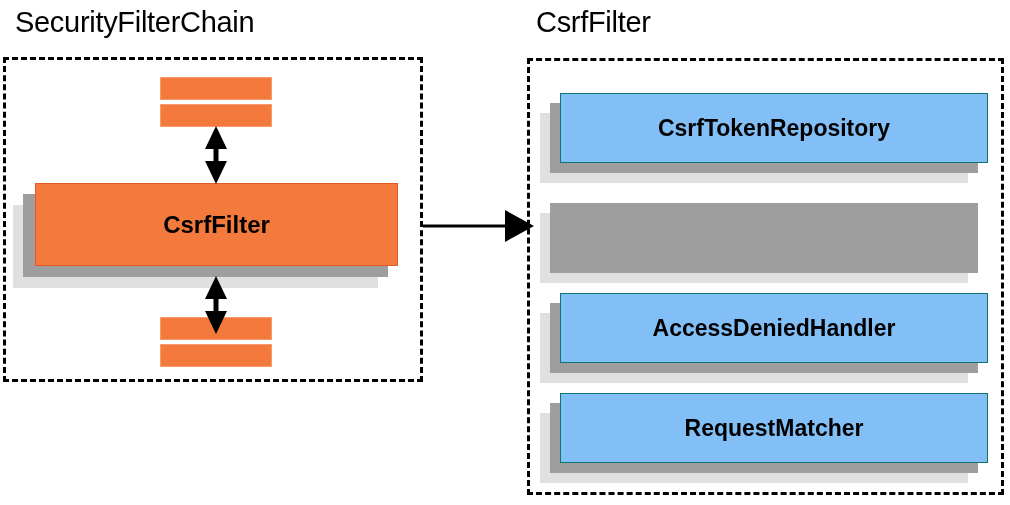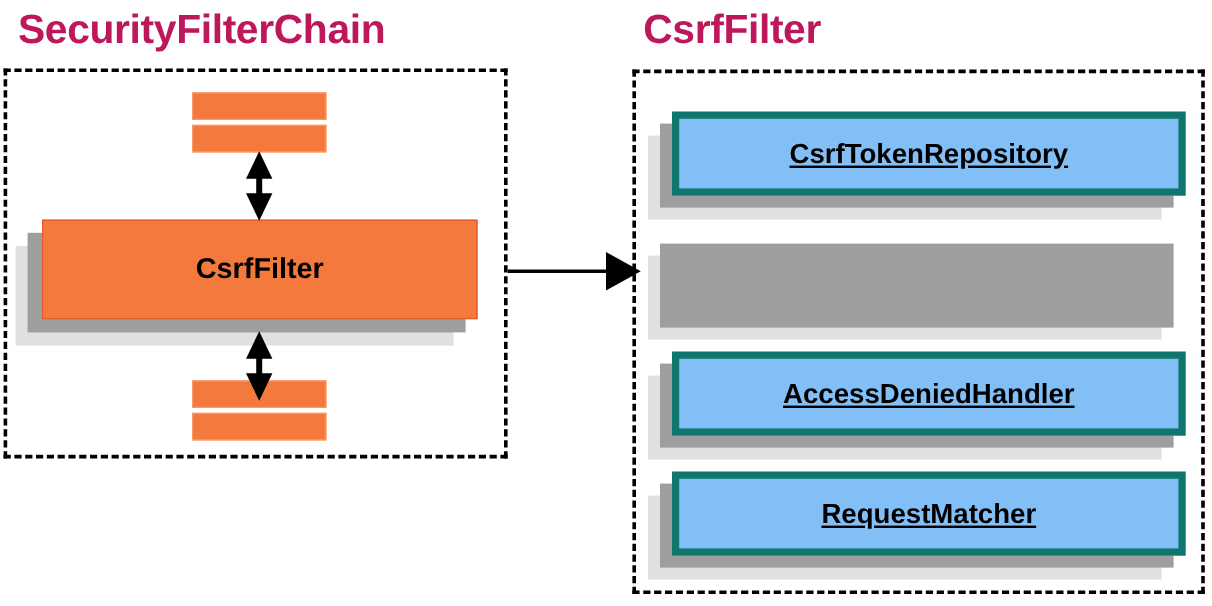--- a/index.html
+++ b/index.html
@@ -14,23 +14,23 @@
     position: relative;
     width: 1010px;
     height: 505px;
     background: #ffffff;
     overflow: hidden;
   }
 
   
   .panel-title {
     position: absolute;
-    font-size: 34px;
-    font-weight: bold;
-    color: #be185d;
+    font-size: 29px;
+    font-weight: normal;
+    color: #000000;
     letter-spacing: -0.3px;
     white-space: nowrap;
     line-height: 1;
   }
   #title-left  { left: 15px;  top: 8px; }
   #title-right { left: 536px; top: 8px; }
 
   
   .dashed-box {
     position: absolute;
@@ -90,23 +90,22 @@
   #stub-bottom-1 { left: 160px; top: 317px; width: 112px; height: 23px; }
   #stub-bottom-2 { left: 160px; top: 344px; width: 112px; height: 23px; }
 
   
   .node-blue { width: 448px; height: 90px; left: 540px; }
   .node-blue .shadow-far  { left: 0px;  top: 20px; width: 428px; height: 70px; }
   .node-blue .shadow-near { left: 10px; top: 10px; width: 428px; height: 70px; }
   .node-blue .face {
     left: 20px; top: 0px; width: 428px; height: 70px;
     background: #82BFF7;
-    border: 6px solid #0f766e;
+    border: 1px solid #0f766e;
     font-size: 23px;
-    text-decoration: underline;
   }
   #node-blue-0 { top: 93px; }
   #node-blue-1 { top: 193px; }
   #node-blue-2 { top: 293px; }
   #node-blue-3 { top: 393px; }
 
   
   #arrows {
     position: absolute;
     left: 0; top: 0;

